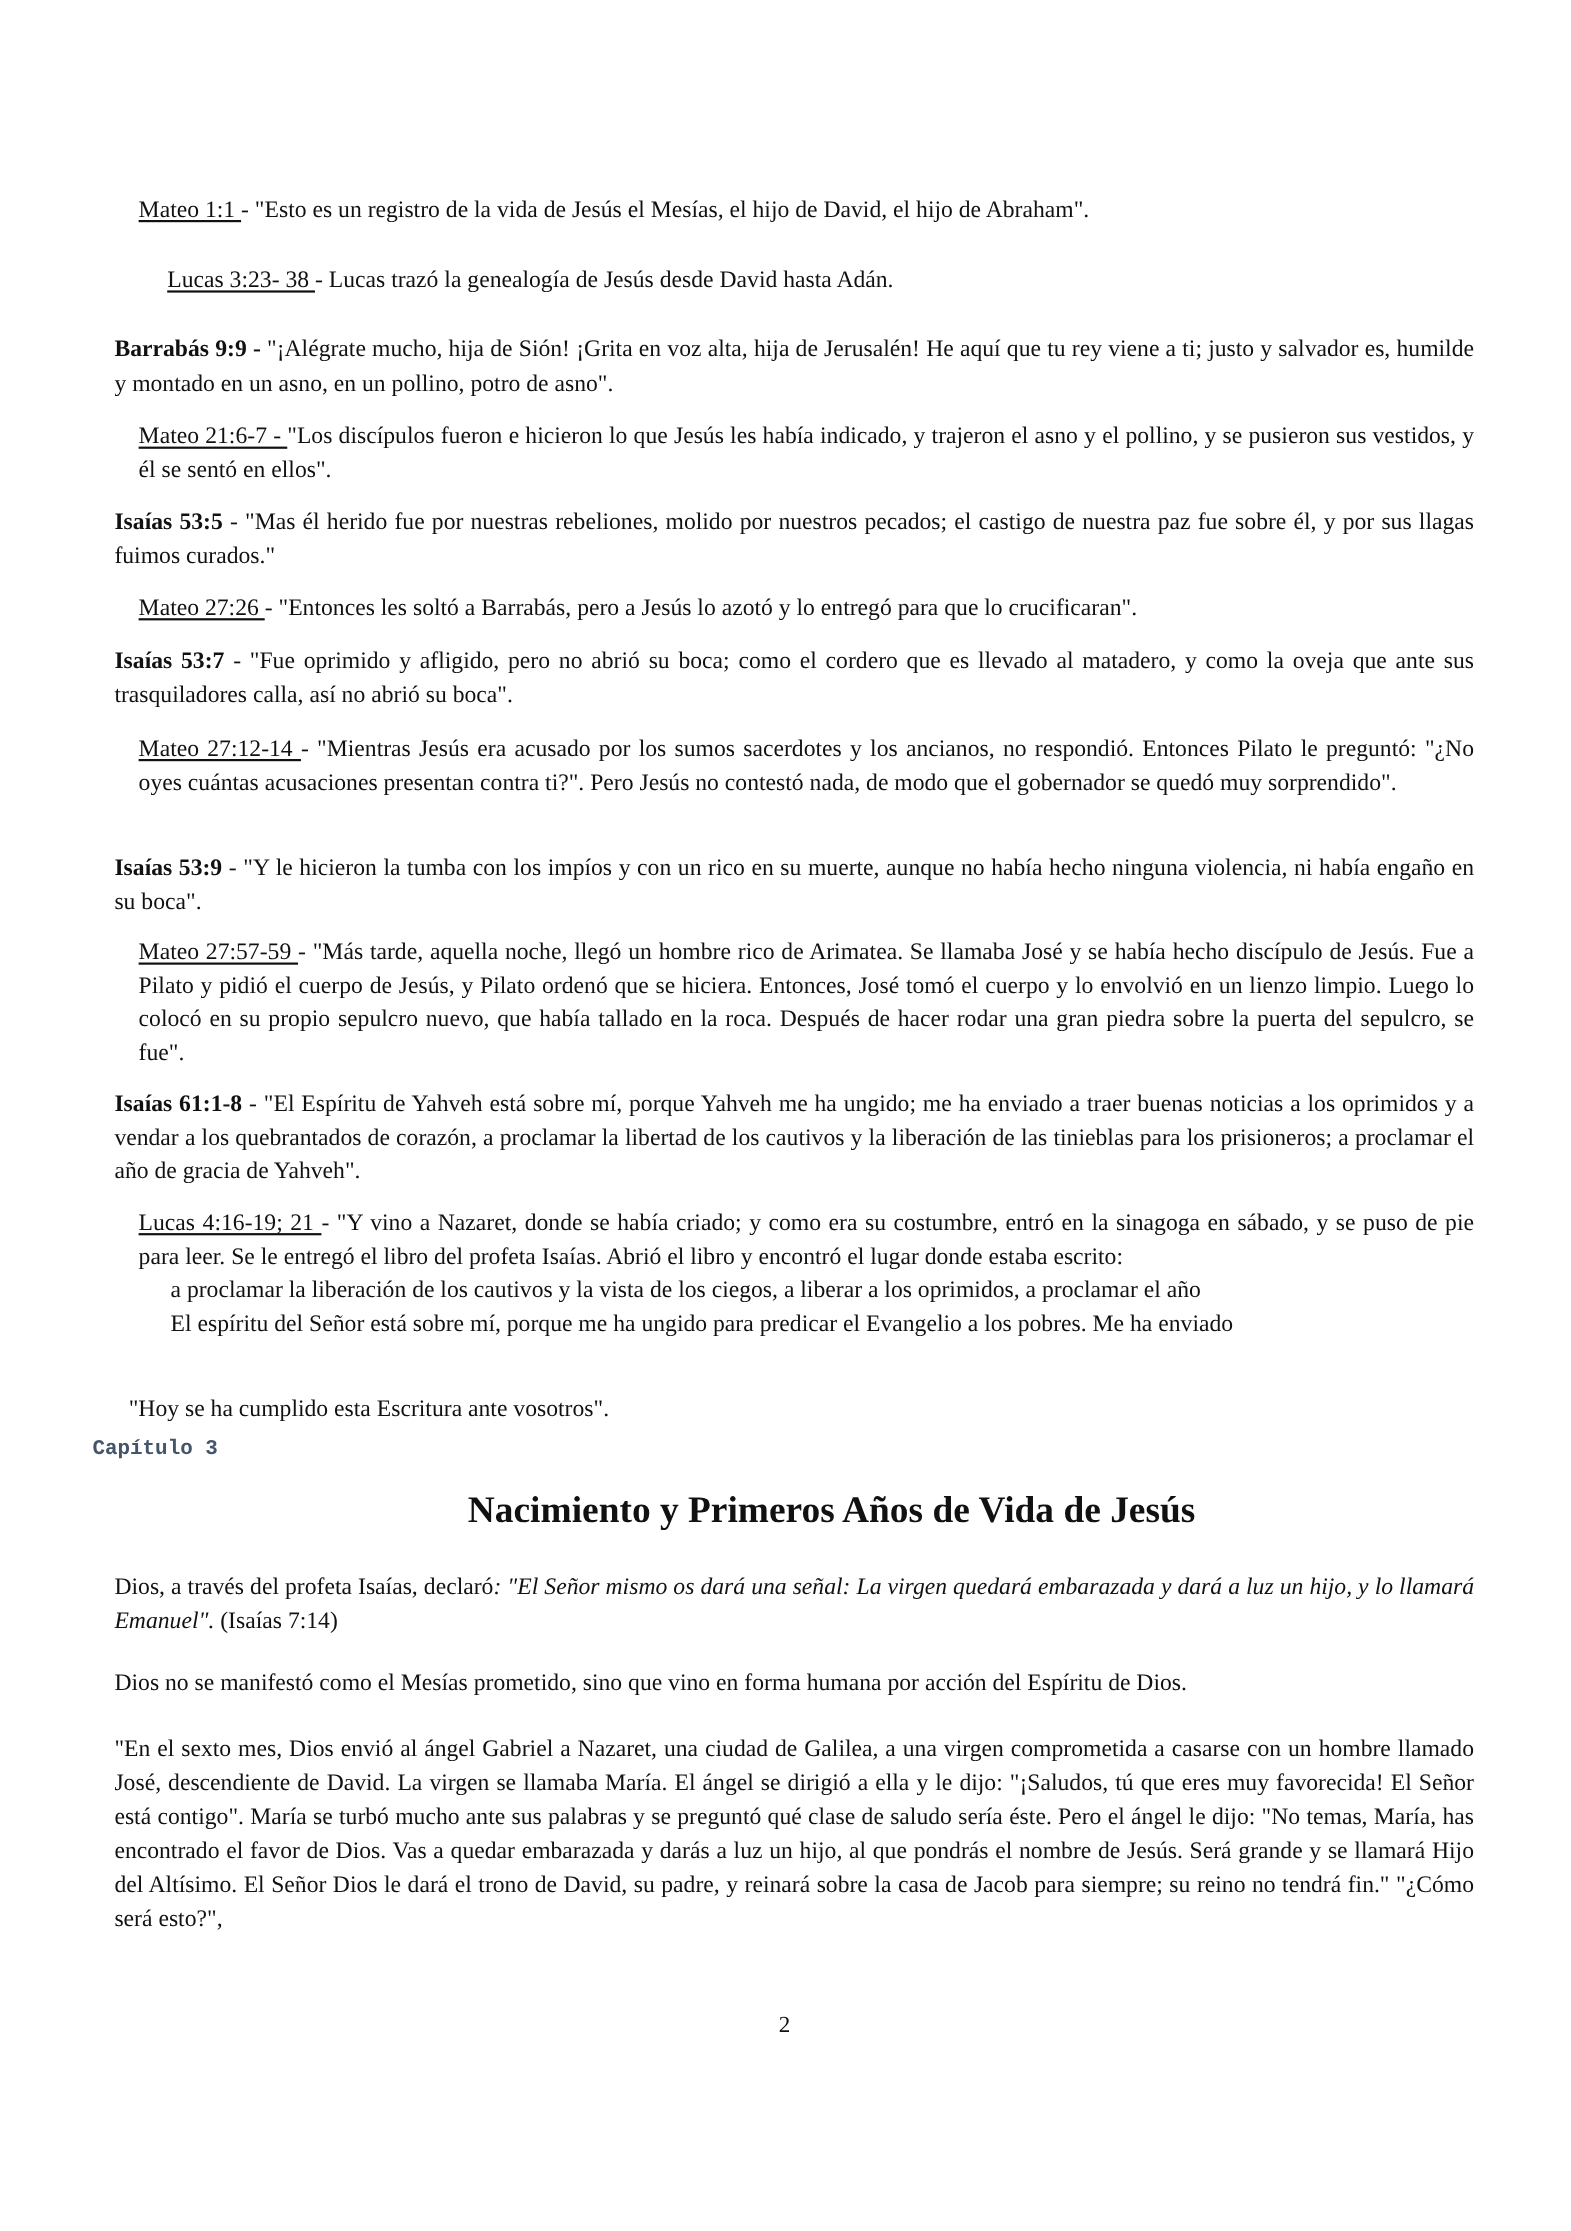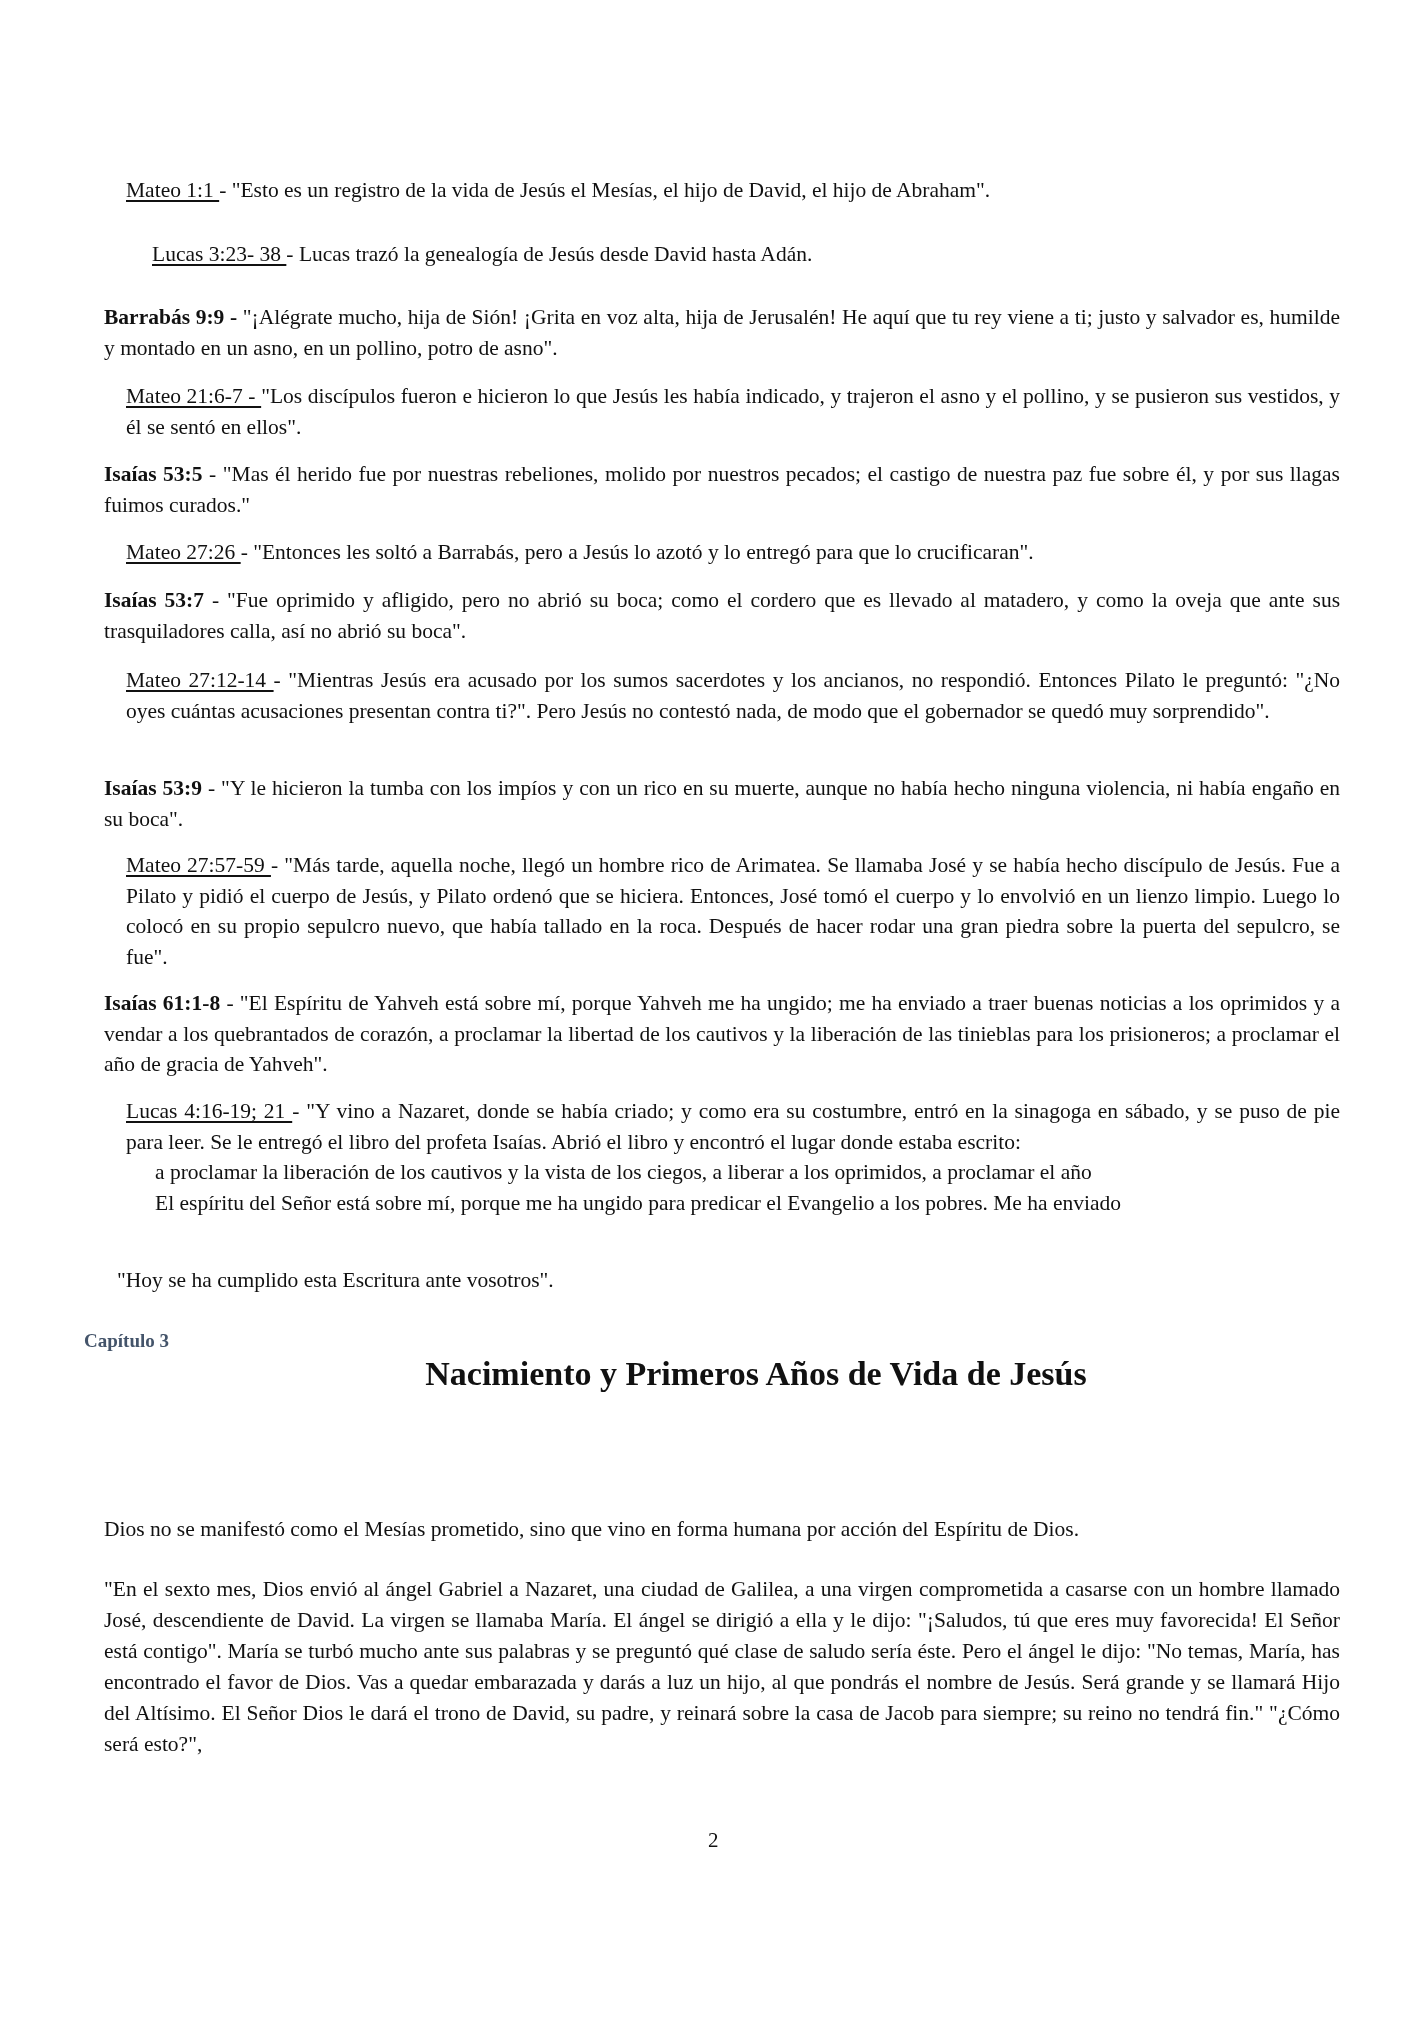--- a/index.html
+++ b/index.html
@@ -5,22 +5,22 @@
   html, body { margin:0; padding:0; background:#ffffff; }
   body { width:1428px; height:2028px; position:relative; overflow:hidden;
          font-family:"Liberation Serif", "DejaVu Serif", serif; color:#111; }
   .page { position:absolute; left:0; top:0; width:1428px; height:2028px; }
   .p { position:absolute; font-size:21.5px; line-height:30.5px; margin:0; }
   .full { left:104px; width:1236px; text-align:justify; }
   .ind  { left:126px; width:1214px; text-align:justify; }
   .quote { left:155px; width:1150px; }
   .ref { text-decoration:underline; text-underline-offset:3px; }
   b { font-weight:bold; }
-  .chap { position:absolute; left:84px; top:1306px; font-family:Liberation Serif, serif;
-          font-weight:bold; font-size:19px; color:#44546a;margin-top:24px; }
+  .chap { position:absolute; left:84px; top:1306px; font-family:Liberation Mono, monospace;
+          font-weight:bold; font-size:19px; color:#44546a; }
   .pnum { position:absolute; left:708px; top:1828px; font-size:21px; }
   i { font-style:italic; }
 </style>
 </head>
 <body>
 
 <div class="page">
 
   <p class="p ind" style="top:175px;"><span class="ref">Mateo 1:1 </span><span>- "Esto es un registro de la vida de Jesús el Mesías, el hijo de David, el hijo de Abraham".</span></p>
 
@@ -52,19 +52,20 @@
   </div>
 
   <p class="p" style="top:1265px; left:117px;">"Hoy se ha cumplido esta Escritura ante vosotros".</p>
 
   <div class="chap">Capítulo 3</div>
 
   <div class="p" style="left:0; width:1248px; top:1352px; text-align:center; font-size:34px; line-height:44px; font-weight:bold;">
     <span style="display:inline-block; margin-left:264px; margin-right:0;">Nacimiento y Primeros Años de Vida de Jesús</span>
   </div>
 
+  <p class="p full" style="top:1427px;"><span>Dios, a través del profeta Isaías, declaró</span><i>: "El Señor mismo os dará una señal: La virgen quedará embarazada y dará a luz un hijo, y lo llamará Emanuel".</i><span> (Isaías 7:14)</span></p>
 
   <p class="p full" style="top:1514px;">Dios no se manifestó como el Mesías prometido, sino que vino en forma humana por acción del Espíritu de Dios.</p>
 
   <p class="p full" style="top:1574px; line-height:31px;">"En el sexto mes, Dios envió al ángel Gabriel a Nazaret, una ciudad de Galilea, a una virgen comprometida a casarse con un hombre llamado José, descendiente de David. La virgen se llamaba María. El ángel se dirigió a ella y le dijo: "¡Saludos, tú que eres muy favorecida! El Señor está contigo". María se turbó mucho ante sus palabras y se preguntó qué clase de saludo sería éste. Pero el ángel le dijo: "No temas, María, has encontrado el favor de Dios. Vas a quedar embarazada y darás a luz un hijo, al que pondrás el nombre de Jesús. Será grande y se llamará Hijo del Altísimo. El Señor Dios le dará el trono de David, su padre, y reinará sobre la casa de Jacob para siempre; su reino no tendrá fin."  "¿Cómo será esto?",</p>
 
   <div class="pnum">2</div>
 </div>
 
 </body></html>

